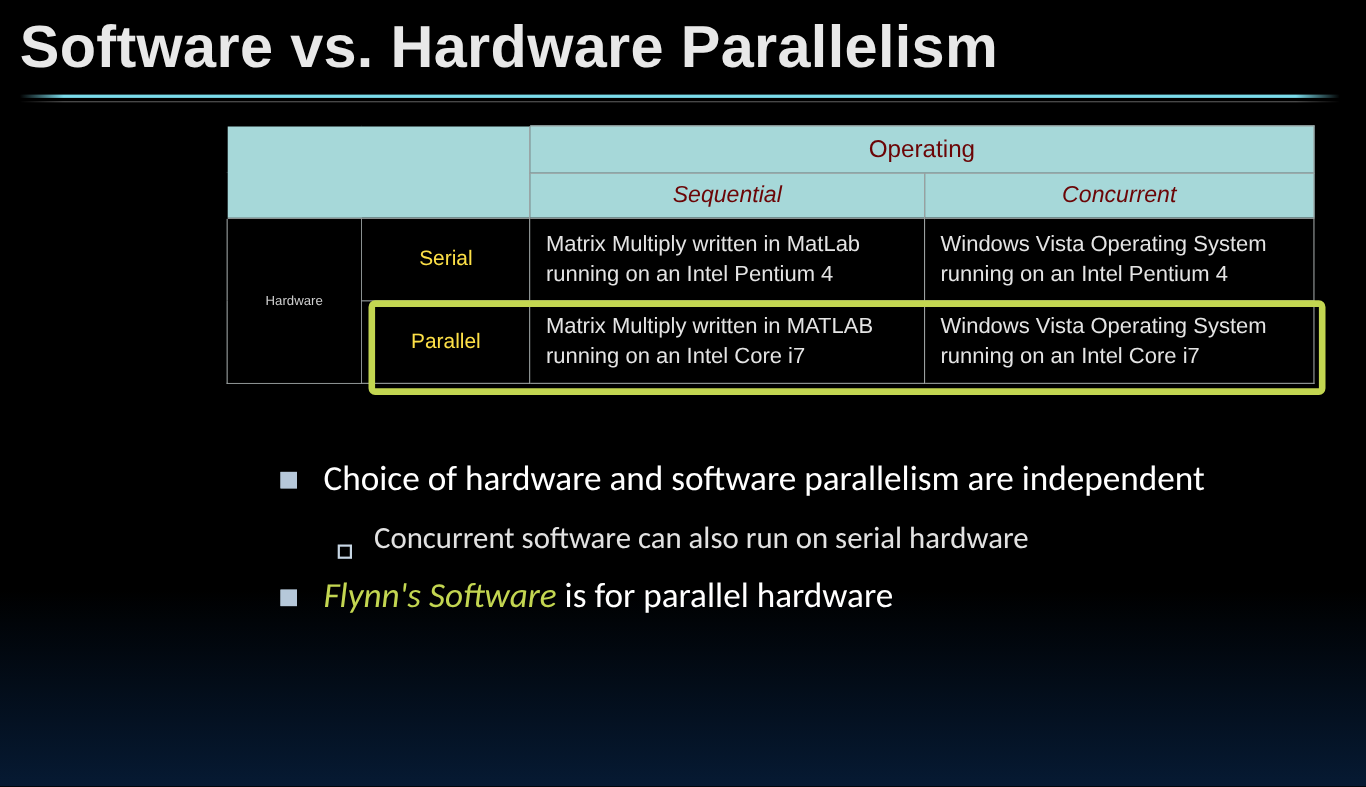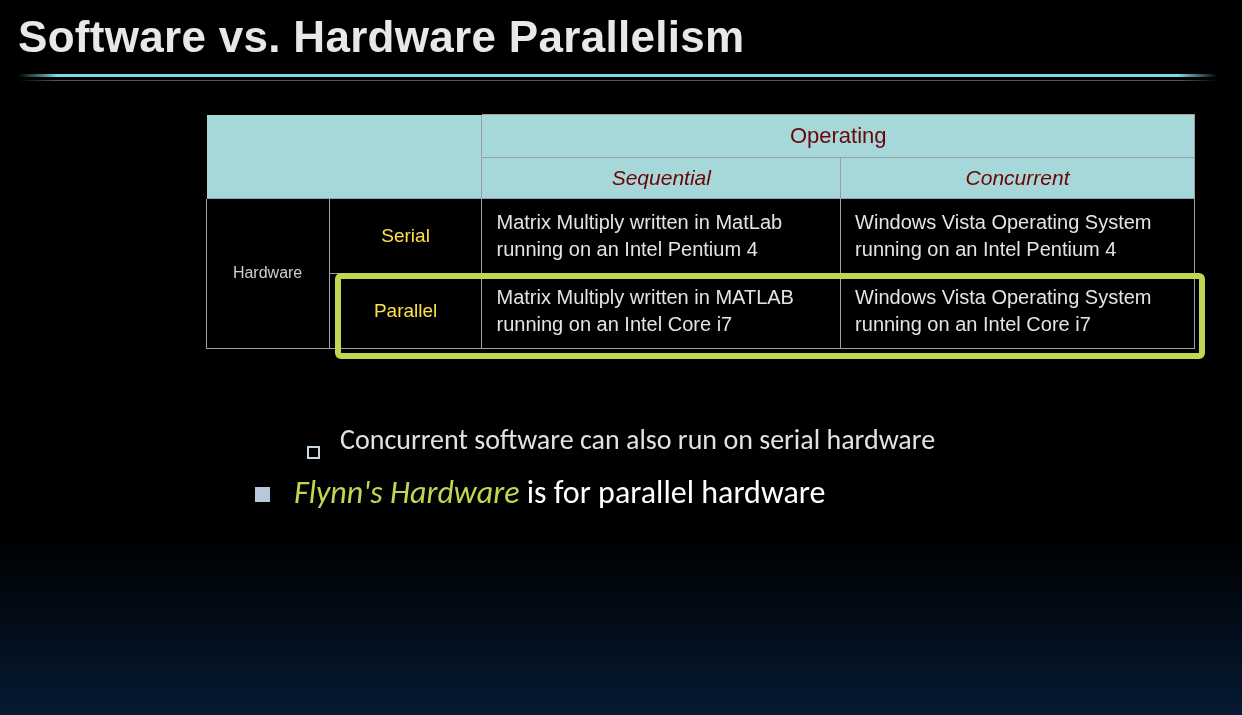--- a/index.html
+++ b/index.html
@@ -17,21 +17,21 @@
     width: 1242px;
     height: 715px;
     position: relative;
     background: linear-gradient(to bottom, #000000 0%, #000000 75%, #061a33 100%);
   }
   .title-block {
     padding: 12px 0 0 18px;
   }
   .title {
     font-weight: 700;
-    font-size: 44px;
+    font-size: 54px;
     color: #e8e8e8;
     text-shadow: 2px 2px 3px rgba(0,0,0,0.9);
     letter-spacing: 0.3px;
     margin: 0;
   }
   .underline-wrap {
     margin-top: 12px;
   }
   .underline-main {
     height: 3px;
@@ -86,21 +86,21 @@
     height: 38px;
     font-family: "Trebuchet MS", "Segoe UI", Arial, sans-serif;
     font-style: italic;
   }
   .th-seq { width: 360px; }
   .th-conc { width: 355px; }
   .td-hardware {
     background: #000;
     color: #cfcfcf;
     text-align: center;
-    font-size: 16px;
+    font-size: 12px;
     width: 120px;
     font-family: "Helvetica Neue", Arial, sans-serif;
     position: relative;
   }
   .td-subhw {
     background: #000;
     color: #fde047;
     text-align: center;
     font-size: 19px;
     width: 150px;
@@ -214,23 +214,27 @@
         <td class="td-subhw">Parallel</td>
         <td class="td-cell">Matrix Multiply written in MATLAB running on an Intel Core i7</td>
         <td class="td-cell">Windows Vista Operating System running on an Intel Core i7</td>
       </tr>
     </tbody>
       </table>
     <div class="highlight-box"></div>
   </div>
 
   <div class="bullets">
+    <div class="b1">
+      <div class="sq"></div>
+      <div class="txt">Choice of hardware and software parallelism are independent</div>
+    </div>
     <div class="b2">
       <div class="sq"></div>
       <div class="txt">Concurrent software can also run on serial hardware</div>
     </div>
     <div class="b1" style="margin-top:14px;">
       <div class="sq"></div>
-      <div class="txt"><span class="italic-em">Flynn's Hardware</span><span> is for parallel hardware</span></div>
+      <div class="txt"><span class="italic-em">Flynn's Software</span><span> is for parallel hardware</span></div>
     </div>
   </div>
 
 </div>
 
 </body></html>

